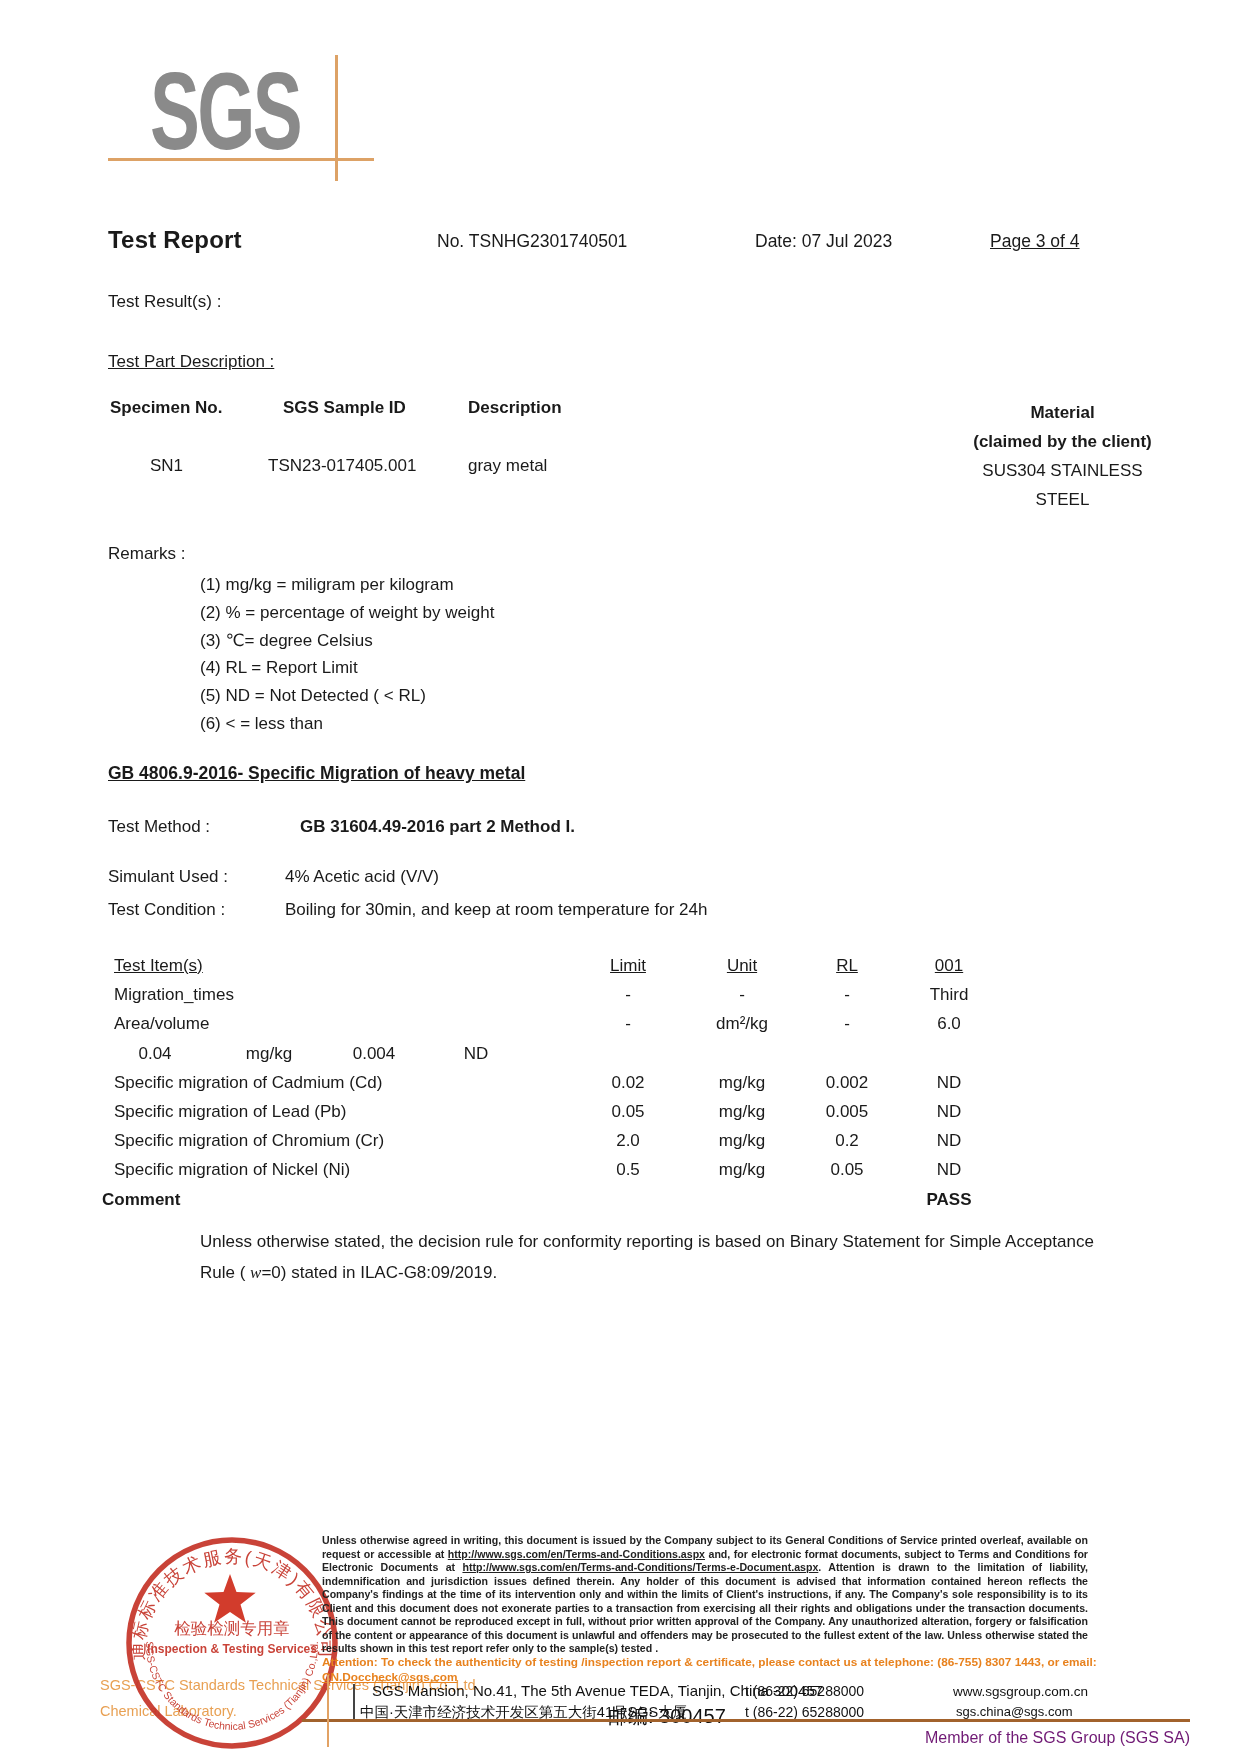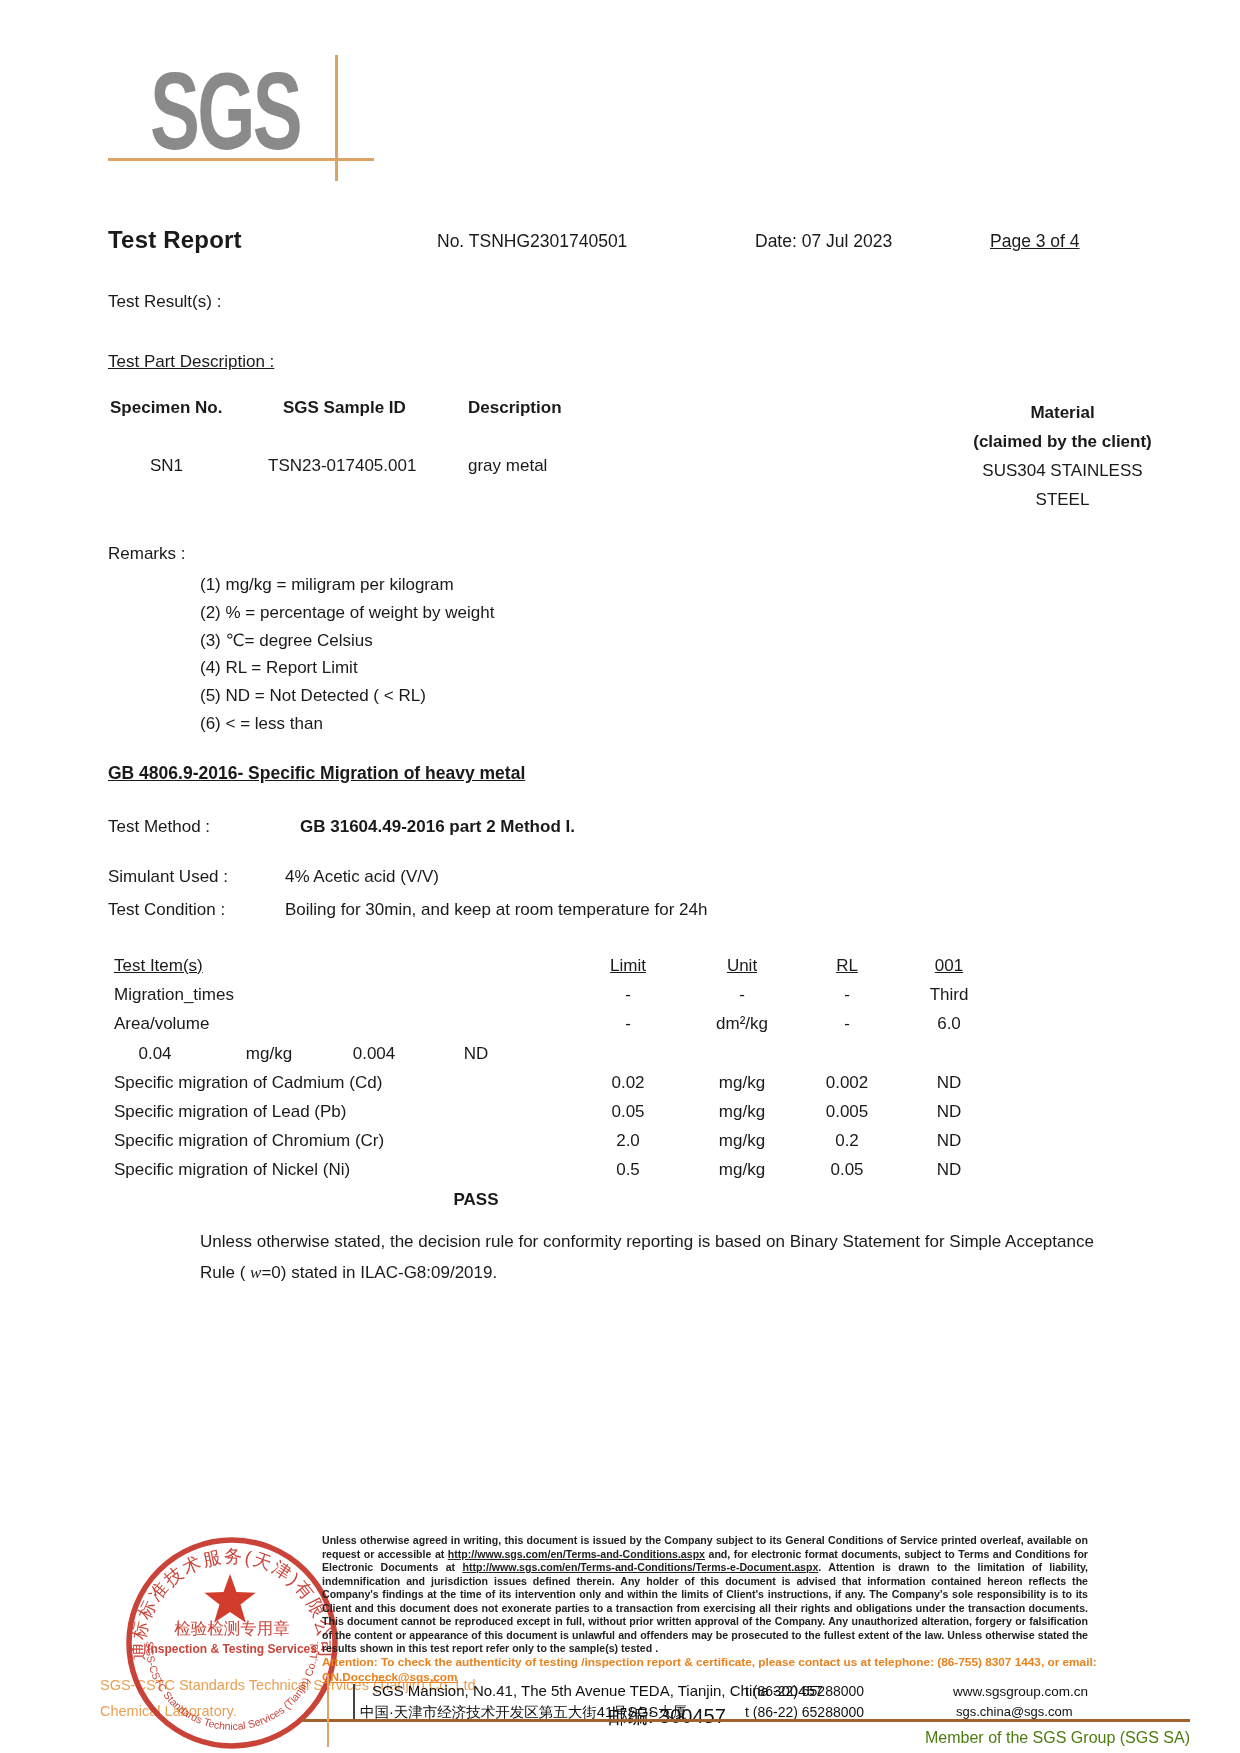--- a/index.html
+++ b/index.html
@@ -75,21 +75,21 @@
   .addr { position:absolute; font-size:15px; color:#111; }
   .a1m { left:372px; top:1682px; }
   .a1t { left:745px; top:1683px; font-size:14px; }
   .a1w { left:953px; top:1684px; font-size:13.5px; }
   .a2m { left:360px; top:1703px; font-size:14.5px; }
   .a2p { left:608px; top:1703px; font-size:20px; }
   .a2t { left:745px; top:1704px; font-size:14px; }
   .a2e { left:956px; top:1704px; font-size:13px; }
   .footer-hline { position:absolute; left:302px; top:1719px; width:888px; height:3px; background:#a2622c; }
   .footer-vline { position:absolute; left:327px; top:1675px; width:2px; height:72px; background:#e2a264; }
-  .member { position:absolute; right:50px; top:1729px; font-size:16px; color:#4d7c0f; }
+  .member { position:absolute; right:50px; top:1729px; font-size:16px; color:#701a75; }
 
   .company-orange { position:absolute; left:100px; top:1672px; color:#e8a053;
                     font-size:14.5px; line-height:26px; }
   .stamp-svg { position:absolute; left:112px; top:1533px; opacity:0.93; }
 </style>
 </head>
 <body>
 
 <div class="page">
 
@@ -188,20 +188,21 @@
       <span class="c-001">ND</span>
     </div>
     <div class="rrow">
       <span class="c-item">Specific migration of Nickel  (Ni)</span>
       <span class="c-limit">0.5</span>
       <span class="c-unit">mg/kg</span>
       <span class="c-rl">0.05</span>
       <span class="c-001">ND</span>
     </div>
     <div class="rrow comment-row">
+      <span class="c-item">Comment</span>
       <span class="c-limit"></span>
       <span class="c-unit"></span>
       <span class="c-rl"></span>
       <span class="c-001">PASS</span>
     </div>
   </div>
 
   <div class="note"><span>Unless otherwise stated, the decision rule for conformity reporting is based on Binary Statement for Simple Acceptance Rule ( </span><i>w</i><span>=0) stated in ILAC-G8:09/2019.</span></div>
 
   <div class="company-orange">

